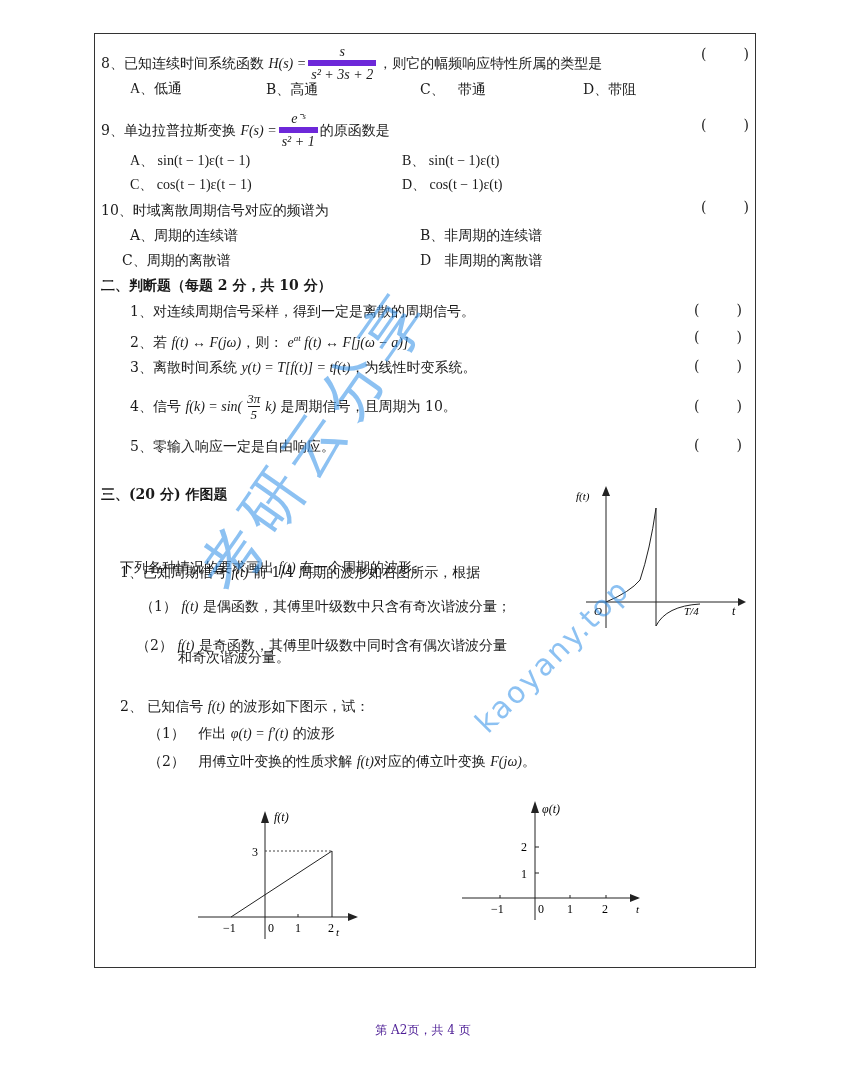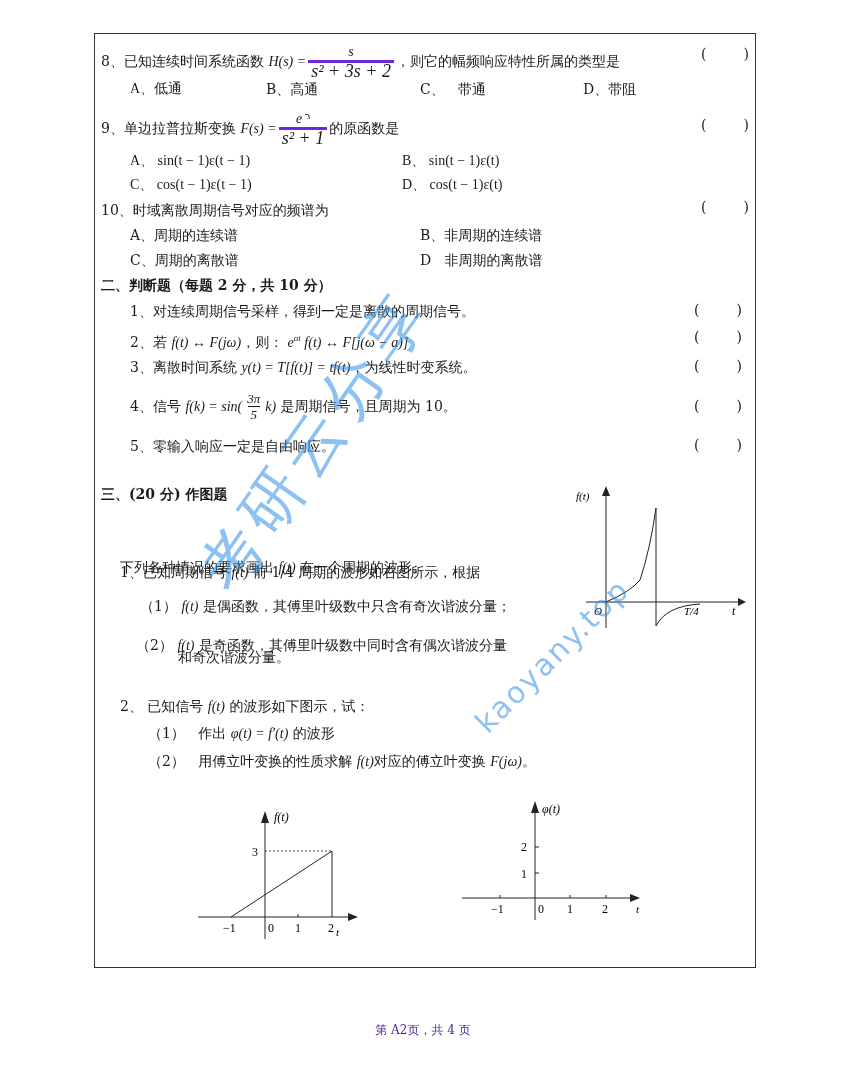--- a/index.html
+++ b/index.html
@@ -6,21 +6,21 @@
   body { width:846px; height:1075px; position:relative; overflow:hidden;
          font-family:"DejaVu Serif","Liberation Serif",serif; color:#1a1a1a; }
   .frame { position:absolute; left:94px; top:33px; width:662px; height:935px;
            border:1.5px solid #333; box-sizing:border-box; }
   .line { position:absolute; font-size:14px; line-height:18px; white-space:nowrap; }
   .it { font-family:"Liberation Serif","DejaVu Serif",serif; font-style:italic; }
   .rm { font-family:"Liberation Serif","DejaVu Serif",serif; }
   .paren { position:absolute; font-size:14px; width:48px; display:flex; justify-content:space-between; }
   .frac { display:inline-flex; flex-direction:column; align-items:center; vertical-align:middle; margin:0 2px; font-family:"Liberation Serif",serif; }
   .frac .num { font-style:italic; font-size:14px; line-height:16px; padding:0 3px; }
-  .frac .den { border-top:3px solid #6d28d9; font-style:italic; font-size:18px; line-height:17px; padding:0 3px; }
+  .frac .den { border-top:6px solid #6d28d9; font-style:italic; font-size:14px; line-height:17px; padding:0 3px; }
   .frac.small .num, .frac.small .den { font-size:13px; line-height:15px; }
   sup { font-size:9px; }
   .bold { font-weight:bold;text-align:center; }
   .footer { position:absolute; top:1022px; left:0; width:846px; text-align:center; font-size:12px; color:#4c1d95; }
   .wm { position:absolute; color:#2f8fe8; opacity:0.55; font-family:"DejaVu Sans","Liberation Sans",sans-serif; pointer-events:none; white-space:nowrap; }
   svg text { font-family:"Liberation Serif","DejaVu Serif",serif; }
 </style>
 </head>
 <body>
 
@@ -60,21 +60,21 @@
 
 <div class="line" style="left:101px;top:201px;text-align:right;">
   <span>10、</span><span>时域离散周期信号对应的频谱为</span>
 </div>
 <div class="paren" style="left:701px;top:199px;">
     <span>(</span>
     <span>)</span>
   </div>
 <div class="line" style="left:130px;top:226px;">A、周期的连续谱</div>
 <div class="line" style="left:420px;top:226px;">B、非周期的连续谱</div>
-<div class="line" style="left:130px;top:251px;">C、周期的离散谱</div>
+<div class="line" style="left:122px;top:251px;">C、周期的离散谱</div>
 <div class="line" style="left:420px;top:251px;white-space:pre;">D   非周期的离散谱</div>
 
 <div class="line bold" style="left:101px;top:276px;">二、判断题（每题 2 分，共 10 分）</div>
 
 <div class="line" style="left:130px;top:302px;">
   <span>1、</span><span>对连续周期信号采样，得到一定是离散的周期信号。</span>
 </div>
 <div class="paren" style="left:694px;top:302px;">
     <span>(</span>
     <span>)</span>

